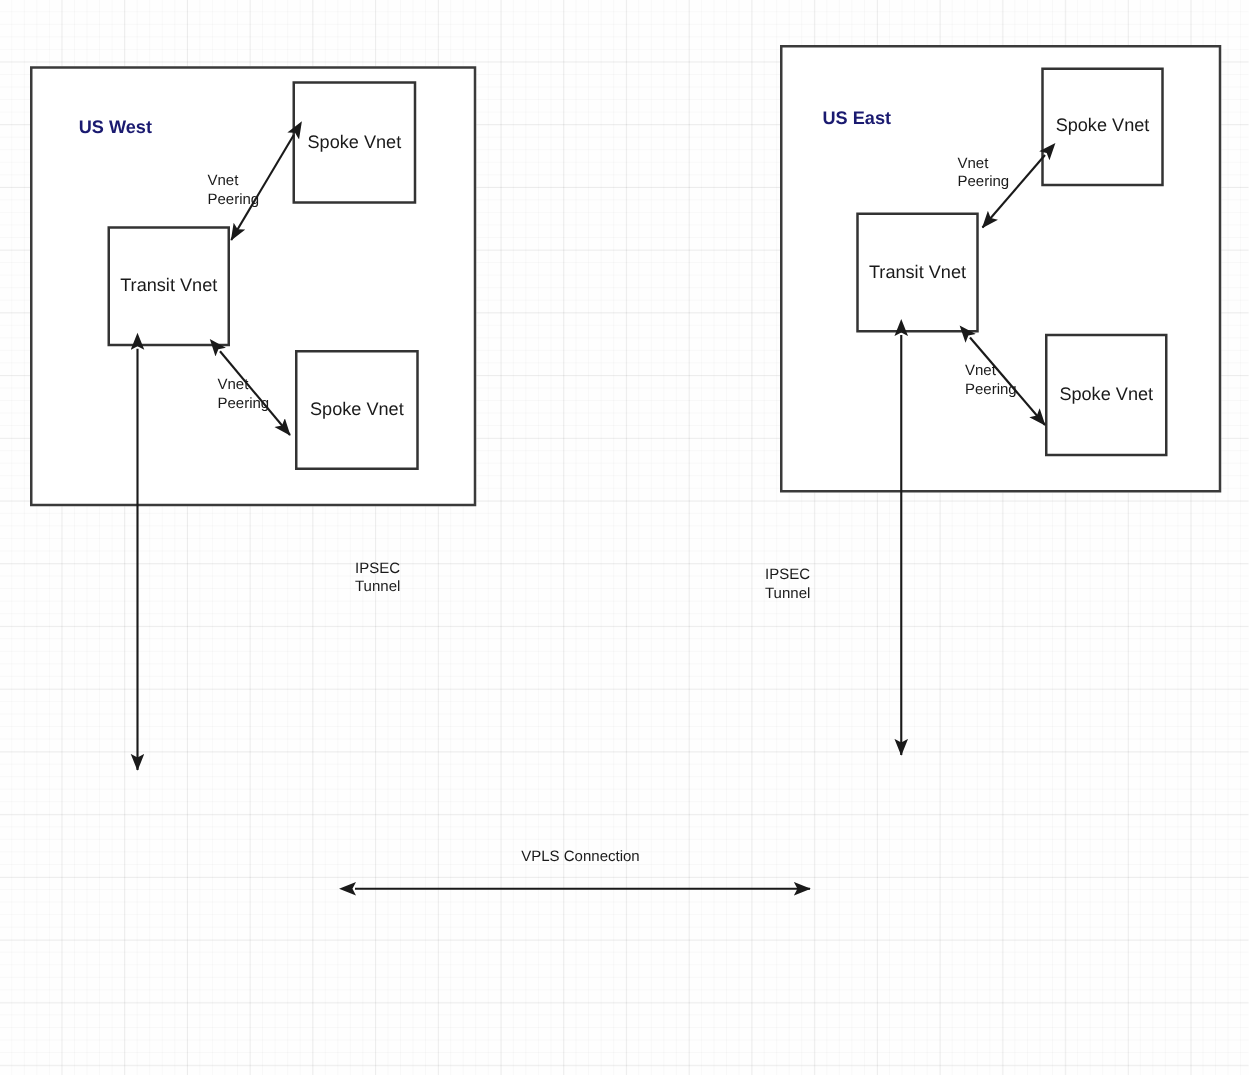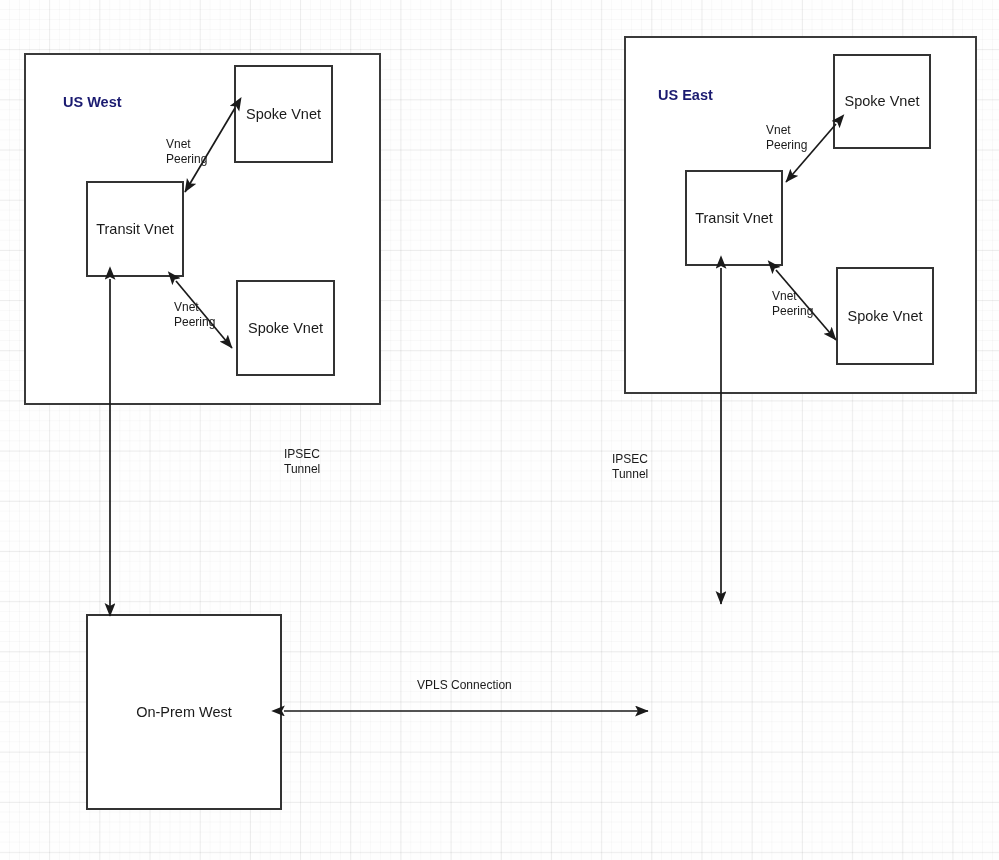--- a/index.html
+++ b/index.html
@@ -110,23 +110,20 @@
   <div class="node" id="node-east-spoke-top" style="left: 833px; top: 54px; width: 98px; height: 95px;">
     <span class="node-label">Spoke Vnet</span>
   </div>
   <div class="node" id="node-east-transit" style="left: 685px; top: 170px; width: 98px; height: 96px;">
     <span class="node-label">Transit Vnet</span>
   </div>
   <div class="node" id="node-east-spoke-bottom" style="left: 836px; top: 267px; width: 98px; height: 98px;">
     <span class="node-label">Spoke Vnet</span>
   </div>
 
-  <div class="node" id="node-onprem-west" style="left: 86px; top: 614px; width: 196px; height: 196px;">
-    <span class="node-label">On-Prem West</span>
-  </div>
 
   <svg class="svg-layer" id="edges" viewBox="0 0 999 860" xmlns="http://www.w3.org/2000/svg">
     <defs>
       <marker id="arrowEnd" markerWidth="9" markerHeight="9" refX="7.6" refY="3.2" orient="auto" markerUnits="strokeWidth">
         <path d="M0,0 L8,3.2 L0,6.4 L1.7,3.2 z" fill="#1a1a1a"></path>
       </marker>
       <marker id="arrowStart" markerWidth="9" markerHeight="9" refX="0.5" refY="3.2" orient="auto-start-reverse" markerUnits="strokeWidth">
         <path d="M0,0 L8,3.2 L0,6.4 L1.7,3.2 z" fill="#1a1a1a"></path>
       </marker>
     </defs>

